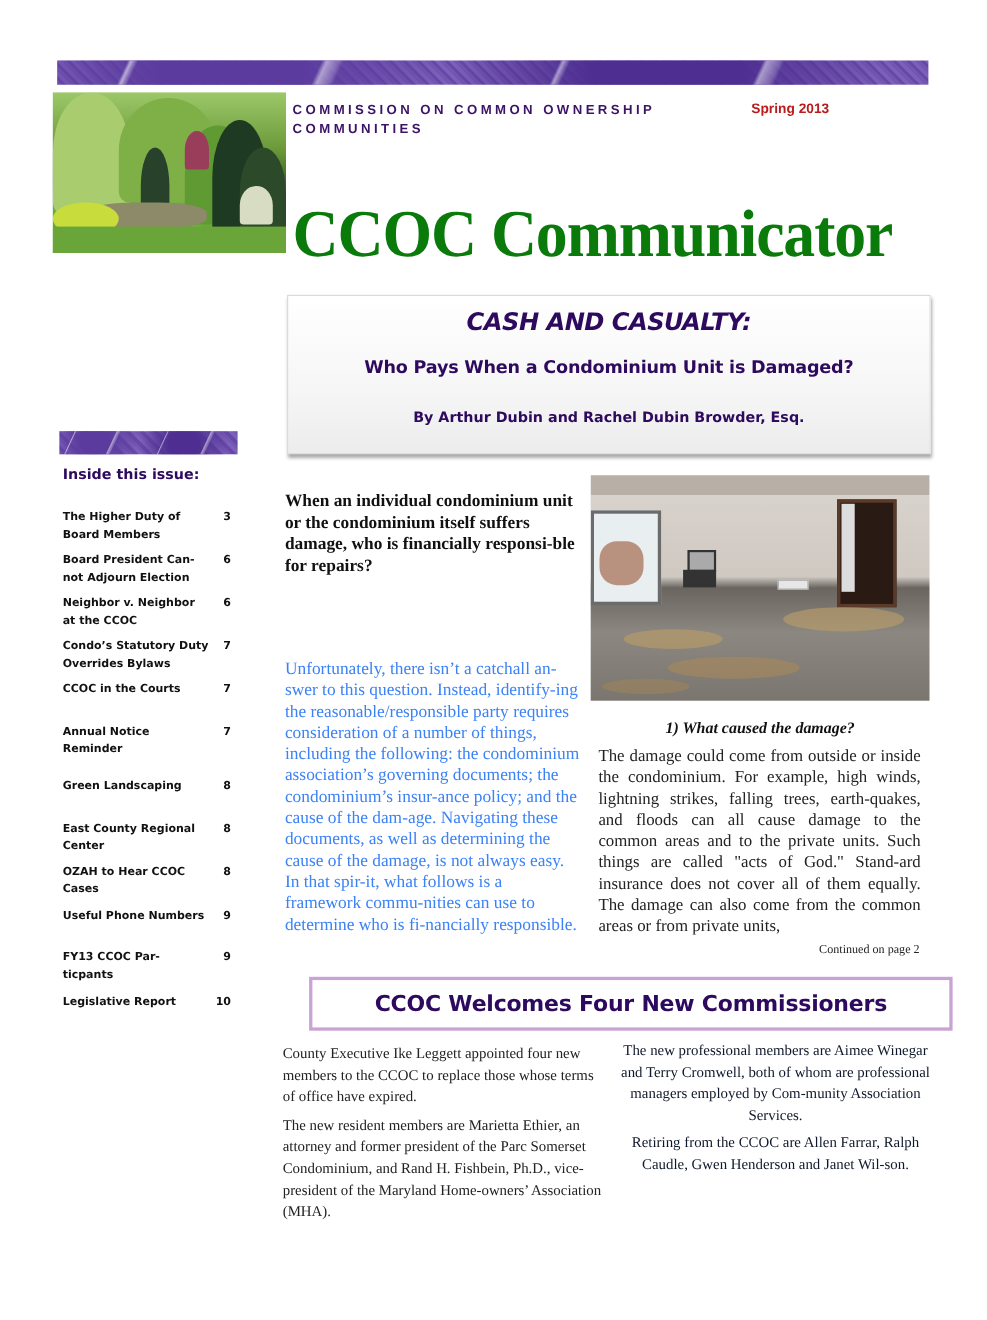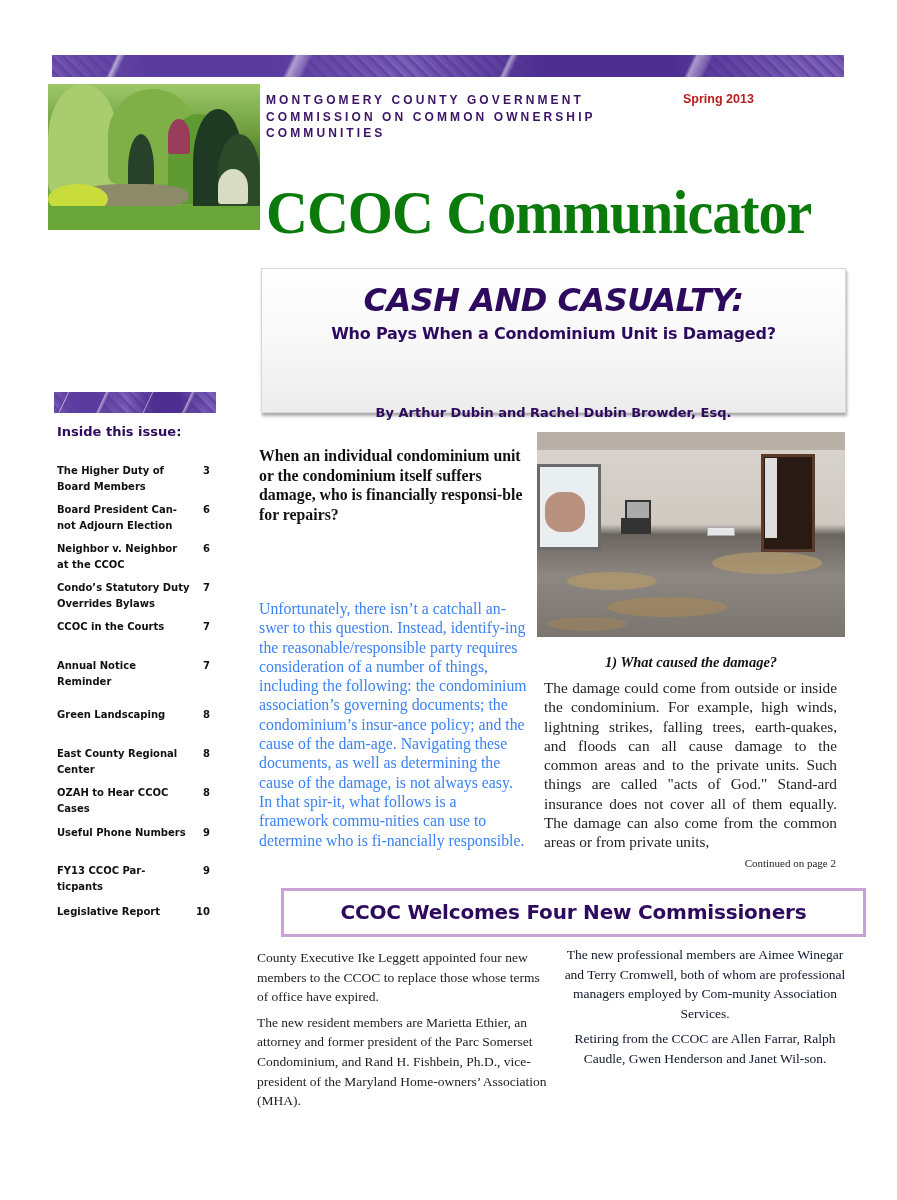--- a/index.html
+++ b/index.html
@@ -15,23 +15,23 @@
   #side-banner{left:54px;top:392px;width:162px;height:21px;}
   #park-photo{left:48px;top:84px;width:212px;height:146px;overflow:hidden;
      background:
       radial-gradient(ellipse at 40% 100%, #6fae3d 0 30%, transparent 31%),
       linear-gradient(to bottom, #9cc86a 0%, #6c9a3a 35%, #3f6b25 55%, #7d8a6a 66%, #6fae3d 75%, #5e9b34 100%);}
   .tree{position:absolute;border-radius:50% 50% 10% 10%;}
   .hdr-org{left:266px;top:92px;font-family:"Liberation Sans",sans-serif;font-weight:bold;font-size:12px;letter-spacing:3.1px;color:#3b1466;line-height:16.5px;}
   .hdr-date{left:683px;top:92px;font-family:"Liberation Sans",sans-serif;font-weight:bold;font-size:12.5px;color:#b91c1c;}
   .masthead{left:266px;top:178px;font-family:"Liberation Serif",serif;font-weight:bold;font-size:58px;color:#0a7a0a;letter-spacing:-1px;line-height:70px;transform:scaleY(1.05);}
   #feature-box{left:261px;top:268px;width:583px;height:143px;background:linear-gradient(to bottom,#fff 0%,#f6f6f6 60%,#ececec 100%);border:1px solid #d8d8d8;box-shadow:1px 3px 3px #aaa;}
-  .feat-title{position:absolute;left:0;right:0;top:12px;text-align:center;font-family:"DejaVu Sans",sans-serif;font-weight:bold;font-style:italic;font-size:32px;color:#2e0a5e;letter-spacing:-0.5px;}
+  .feat-title{position:absolute;left:0;right:0;top:12px;text-align:center;font-family:"DejaVu Sans",sans-serif;font-weight:bold;font-style:italic;font-size:22px;color:#2e0a5e;letter-spacing:-0.5px;}
   .feat-sub{position:absolute;left:0;right:0;top:55px;text-align:center;font-family:"DejaVu Sans",sans-serif;font-weight:bold;font-size:16px;color:#2e0a5e;letter-spacing:-0.2px;}
-  .feat-by{position:absolute;left:0;right:0;top:104px;text-align:center;font-family:"DejaVu Sans",sans-serif;font-weight:bold;font-size:13px;color:#2e0a5e;margin-top:32px;}
+  .feat-by{position:absolute;left:0;right:0;top:104px;text-align:center;font-family:"DejaVu Sans",sans-serif;font-weight:bold;font-size:13px;color:#2e0a5e;}
   .toc-head{left:57px;top:424px;font-family:"DejaVu Sans",sans-serif;font-weight:bold;font-size:13px;color:#2e0a5e;}
   .toc-item{position:absolute;left:57px;width:156px;font-family:"DejaVu Sans",sans-serif;font-weight:bold;font-size:10px;line-height:15.5px;color:#111;}
   .toc-item .t{display:block;width:128px;}
   .toc-item .p{position:absolute;right:3px;top:0;}
   .intro{left:259px;top:446px;width:268px;font-weight:bold;font-size:15.8px;line-height:19.5px;color:#111;}
   .body-left{left:259px;top:559px;width:268px;font-size:15.8px;line-height:19.3px;color:#3b82f6;margin-top:40px;}
   #damage-photo{left:537px;top:432px;width:308px;height:205px;overflow:hidden;background:linear-gradient(to bottom,#d9d4cd 0%,#cfc9c2 45%,#6a655f 50%,#8c8780 70%,#7a756f 100%);}
   .sec-head{left:540px;top:654px;width:302px;text-align:center;font-style:italic;font-weight:bold;font-size:14.5px;color:#111;}
   .body-right{left:544px;top:678px;width:293px;font-size:15.3px;line-height:19.3px;text-align:justify;color:#222;}
   .cont{left:700px;top:857px;width:136px;text-align:right;font-size:11px;color:#222;}
@@ -55,21 +55,20 @@
   <div class="tree" style="left:120px;top:35px;width:22px;height:35px;background:#9a3d5a;"></div>
   <div class="tree" style="left:145px;top:25px;width:50px;height:105px;background:#1f3a22;border-radius:50% 50% 8% 8%;"></div>
   <div class="tree" style="left:170px;top:50px;width:42px;height:82px;background:#2c4a2a;"></div>
   <div class="tree" style="left:170px;top:85px;width:30px;height:35px;background:#d7dcc2;"></div>
   <div style="position:absolute;left:30px;top:100px;width:110px;height:24px;background:#8c8a68;border-radius:40%;"></div>
   <div style="position:absolute;left:0;top:100px;width:60px;height:30px;background:#c8dc3c;border-radius:50%;"></div>
   <div style="position:absolute;left:0;top:122px;width:212px;height:24px;background:#6aa53a;"></div>
 </div>
 
 <div class="abs hdr-org">
-  <div>MONTGOMERY COUNTY GOVERNMENT</div>
   <div>COMMISSION ON COMMON OWNERSHIP</div>
   <div>COMMUNITIES</div>
 </div>
 <div class="abs hdr-date">Spring 2013</div>
 <div class="abs masthead">CCOC Communicator</div>
 
 <div id="feature-box" class="abs">
   <div class="feat-title">CASH AND CASUALTY:</div>
   <div class="feat-sub">Who Pays When a Condominium Unit is Damaged?</div>
   <div class="feat-by">By Arthur Dubin and Rachel Dubin Browder, Esq.</div>

